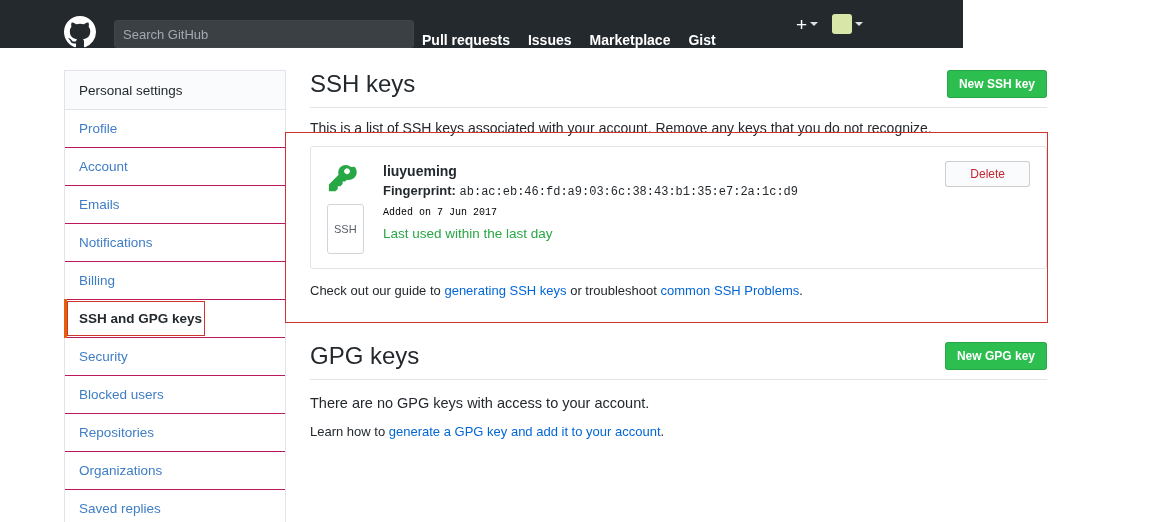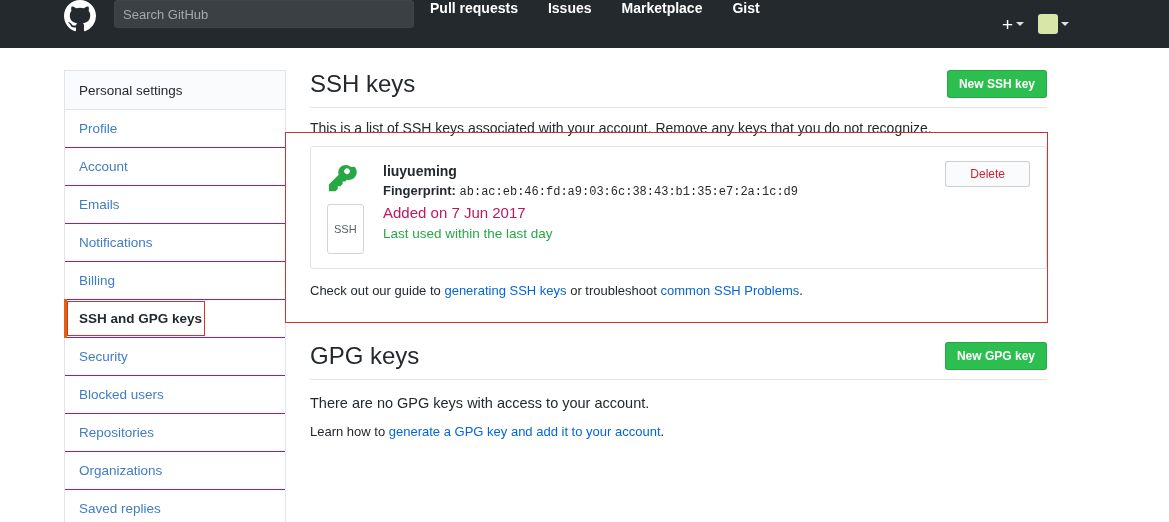--- a/index.html
+++ b/index.html
@@ -7,39 +7,39 @@
     margin: 0; padding: 0;
     width: 1169px; height: 522px;
     background: #ffffff;
     font-family: "Liberation Sans", sans-serif;
     overflow: hidden;
   }
 
   
   .gh-header {
     position: absolute; left: 0; top: 0;
-    width: 1169px; height: 48px;
+    width: 963px; height: 48px;
     background: #24292e;
-    display: flex; align-items: flex-start;
+    display: flex; align-items: flex-end;
   }
   .gh-logo { margin-left: 64px; width: 32px; height: 32px; color:#fff; display:flex; align-items:center; }
   .gh-search {
     margin-left: 18px;
     width: 300px; height: 28px;
     background: #3b4045;
     border: 1px solid #3f4448;
     border-radius: 3px;
     color: #b0b4b8;
     font-size: 13px;
     padding: 0 8px;
     font-family: "Liberation Sans", sans-serif;
     outline: none;
   }
   .gh-search::placeholder { color: #a3a8ad; }
-  .gh-nav { display: flex; align-items: center; margin-left: 16px; gap: 30px; }
+  .gh-nav { display: flex; align-items: center; margin-left: 8px; gap: 18px; }
   .gh-nav a {
     color: #ffffff; font-size: 14px; font-weight: bold;
     text-decoration: none; white-space: nowrap;
   }
   .gh-right {
     position: absolute; right: 100px; top: 0; height: 48px;
     display: flex; align-items: center; gap: 14px;
   }
   .plus-wrap, .avatar-wrap { display: flex; align-items: center; gap: 3px; cursor: pointer; }
   .plus-glyph { color:#fff; font-size: 19px; line-height: 1; font-weight: 300; }
@@ -128,21 +128,21 @@
     padding: 18px 6px; background: #fff;
   }
   .key-info { flex: 1; }
   .key-title { font-size: 14px; font-weight: bold; color: #24292e; line-height: 20px; }
   .key-fp { font-size: 13px; color: #24292e; line-height: 20px; }
   .key-fp b { font-weight: bold; }
   .key-fp code {
     font-family: "Liberation Mono", monospace;
     font-size: 12px;
   }
-  .key-added { font-size: 15px; color: #be185d; line-height: 21px; }
+  .key-added { font-size: 10px; color: #000000; line-height: 21px; font-family: Liberation Mono, monospace; }
   .key-last { font-size: 13.5px; color: #28a745; line-height: 21px; }
   .btn-delete {
     background: #fafbfc; border: 1px solid rgba(27,31,35,.2);
     border-radius: 3px; color: #cb2431;
     font-size: 12px; padding: 5px 24px; cursor: pointer;
     font-family: "Liberation Sans", sans-serif;
   }
   .card-foot { font-size: 13px; color: #24292e; padding-top: 14px; }
   a.lnk { color: #0366d6; text-decoration: none; cursor: pointer; }
 

